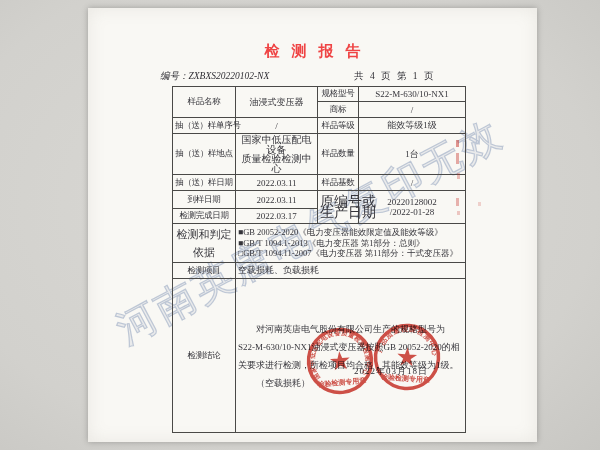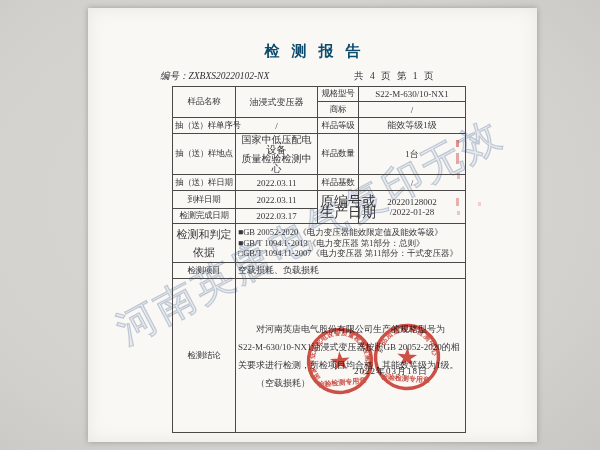--- a/index.html
+++ b/index.html
@@ -8,21 +8,21 @@
     background:radial-gradient(ellipse at 45% 45%, #dad9d5 0%, #d2d1cd 70%, #c8c7c3 100%);
     font-family:"Liberation Serif","DejaVu Serif",serif;
   }
   .page{
     position:absolute;left:88px;top:8px;width:449px;height:434px;
     background:#f9f8f4;
     box-shadow:0 0 6px rgba(0,0,0,.25), inset 0 0 18px rgba(120,115,105,.12);
   }
   .doc-title{
     position:absolute;top:34px;left:0;width:100%;
-    text-align:center;font-size:15px;font-weight:bold;color:#0c4a6e;
+    text-align:center;font-size:15px;font-weight:bold;color:#ef4444;
     letter-spacing:12px;text-indent:12px;
   }
   .hdr-line{position:absolute;top:62px;left:0;width:100%;font-size:9.5px;color:#2e2d33;}
   .report-no{position:absolute;left:72px;top:0;font-style:italic;}
   .page-info{position:absolute;left:266px;top:0;letter-spacing:2px;}
   table.rep{
     position:absolute;left:84px;top:78px;width:293px;
     border-collapse:collapse;table-layout:fixed;
     font-size:9px;color:#35343a;
   }

